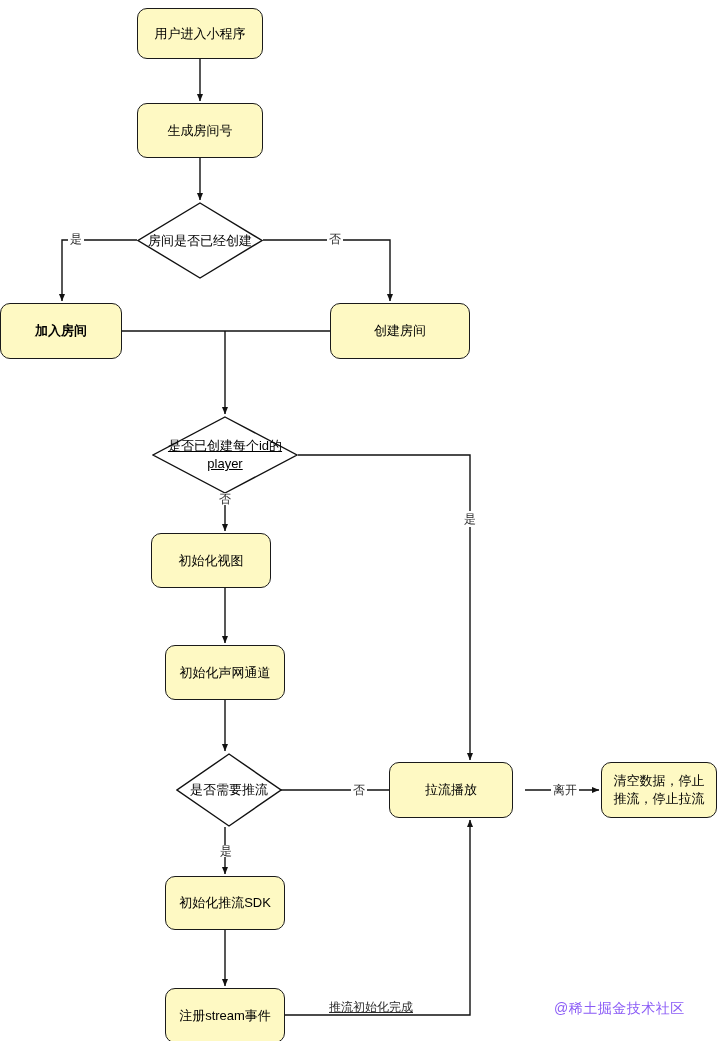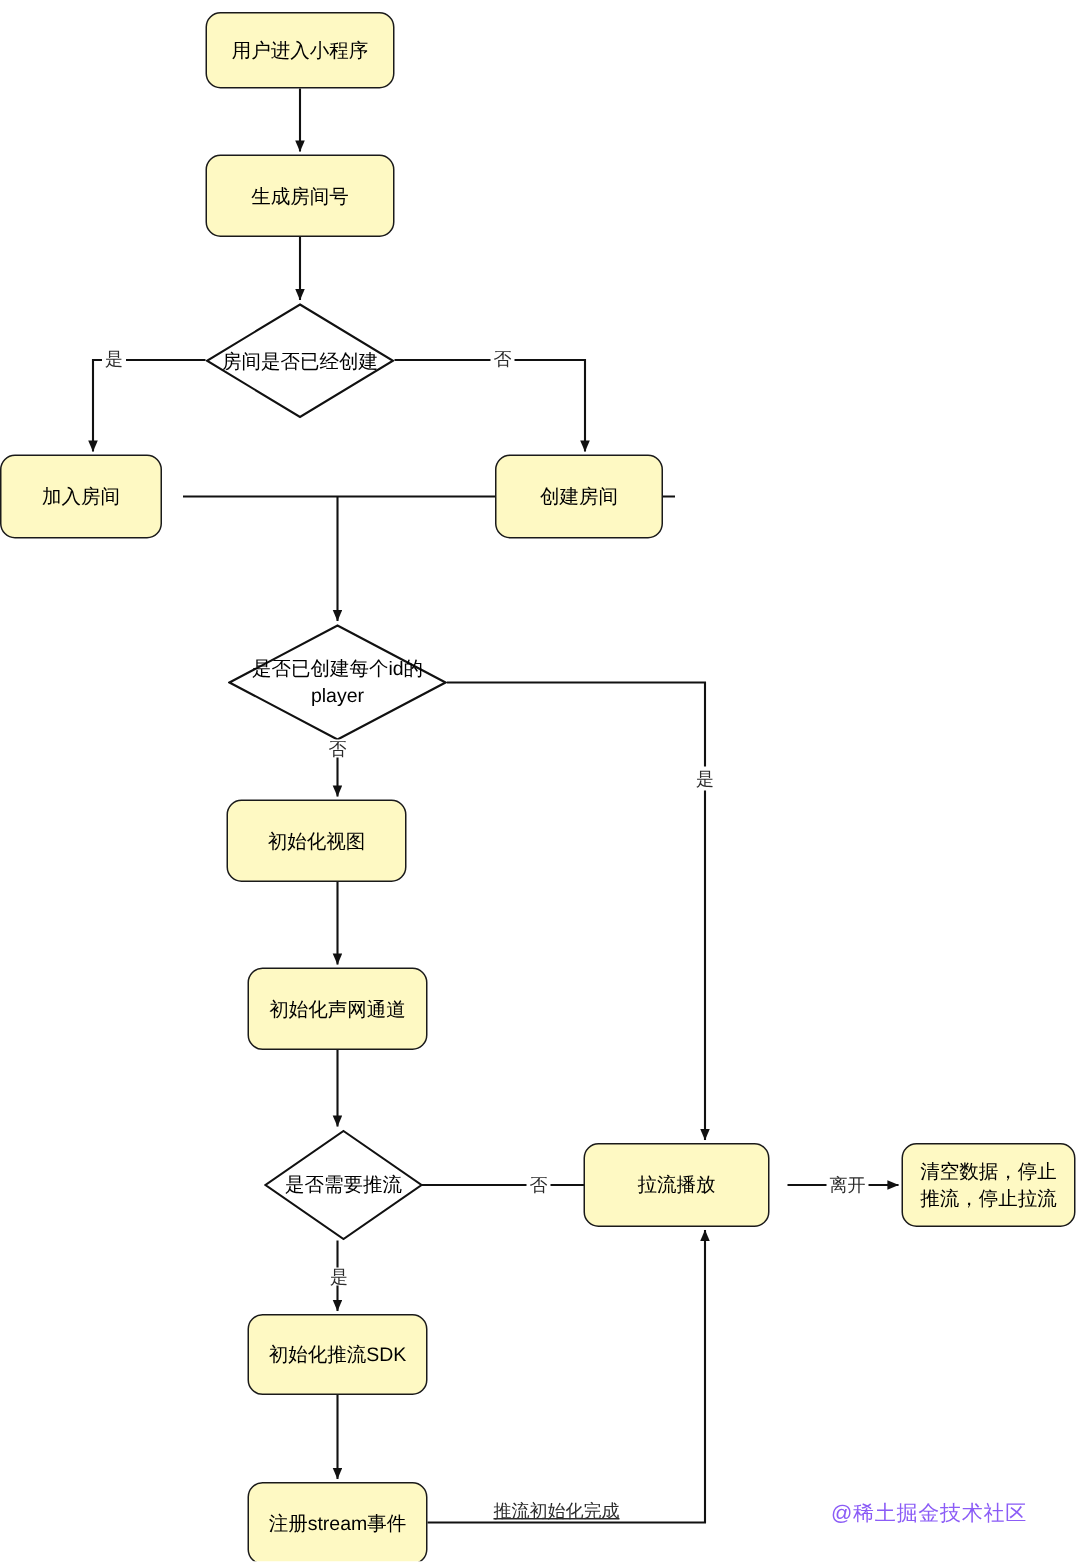--- a/index.html
+++ b/index.html
@@ -137,29 +137,29 @@
     <span class="label">生成房间号</span>
   </div>
 
   <div class="node diamond" style="left:137px; top:202px; width:126px; height:77px;">
     <svg class="diamond-shape" viewBox="0 0 126 77" preserveAspectRatio="none">
       <polygon points="63,1 125,38.5 63,76 1,38.5" fill="#ffffff" stroke="#111111" stroke-width="1.4"></polygon>
     </svg>
     <span class="label">房间是否已经创建</span>
   </div>
 
-  <div class="node box" style="left:0px; top:303px; width:108px; height:56px;">
+  <div class="node box" style="left:0px; top:303px; width:122px; height:56px;font-weight:bold;">
     <span class="label">加入房间</span>
   </div>
 
-  <div class="node box" style="left:330px; top:303px; width:112px; height:56px;">
+  <div class="node box" style="left:330px; top:303px; width:140px; height:56px;">
     <span class="label">创建房间</span>
   </div>
 
-  <div class="node diamond" style="left:152px; top:416px; width:146px; height:78px;">
+  <div class="node diamond" style="left:152px; top:416px; width:146px; height:78px;text-decoration:underline;">
     <svg class="diamond-shape" viewBox="0 0 146 78" preserveAspectRatio="none">
       <polygon points="73,1 145,39 73,77 1,39" fill="#ffffff" stroke="#111111" stroke-width="1.4"></polygon>
     </svg>
     <span class="label">是否已创建每个id的player</span>
   </div>
 
   <div class="node box" style="left:151px; top:533px; width:120px; height:55px;">
     <span class="label">初始化视图</span>
   </div>
 

